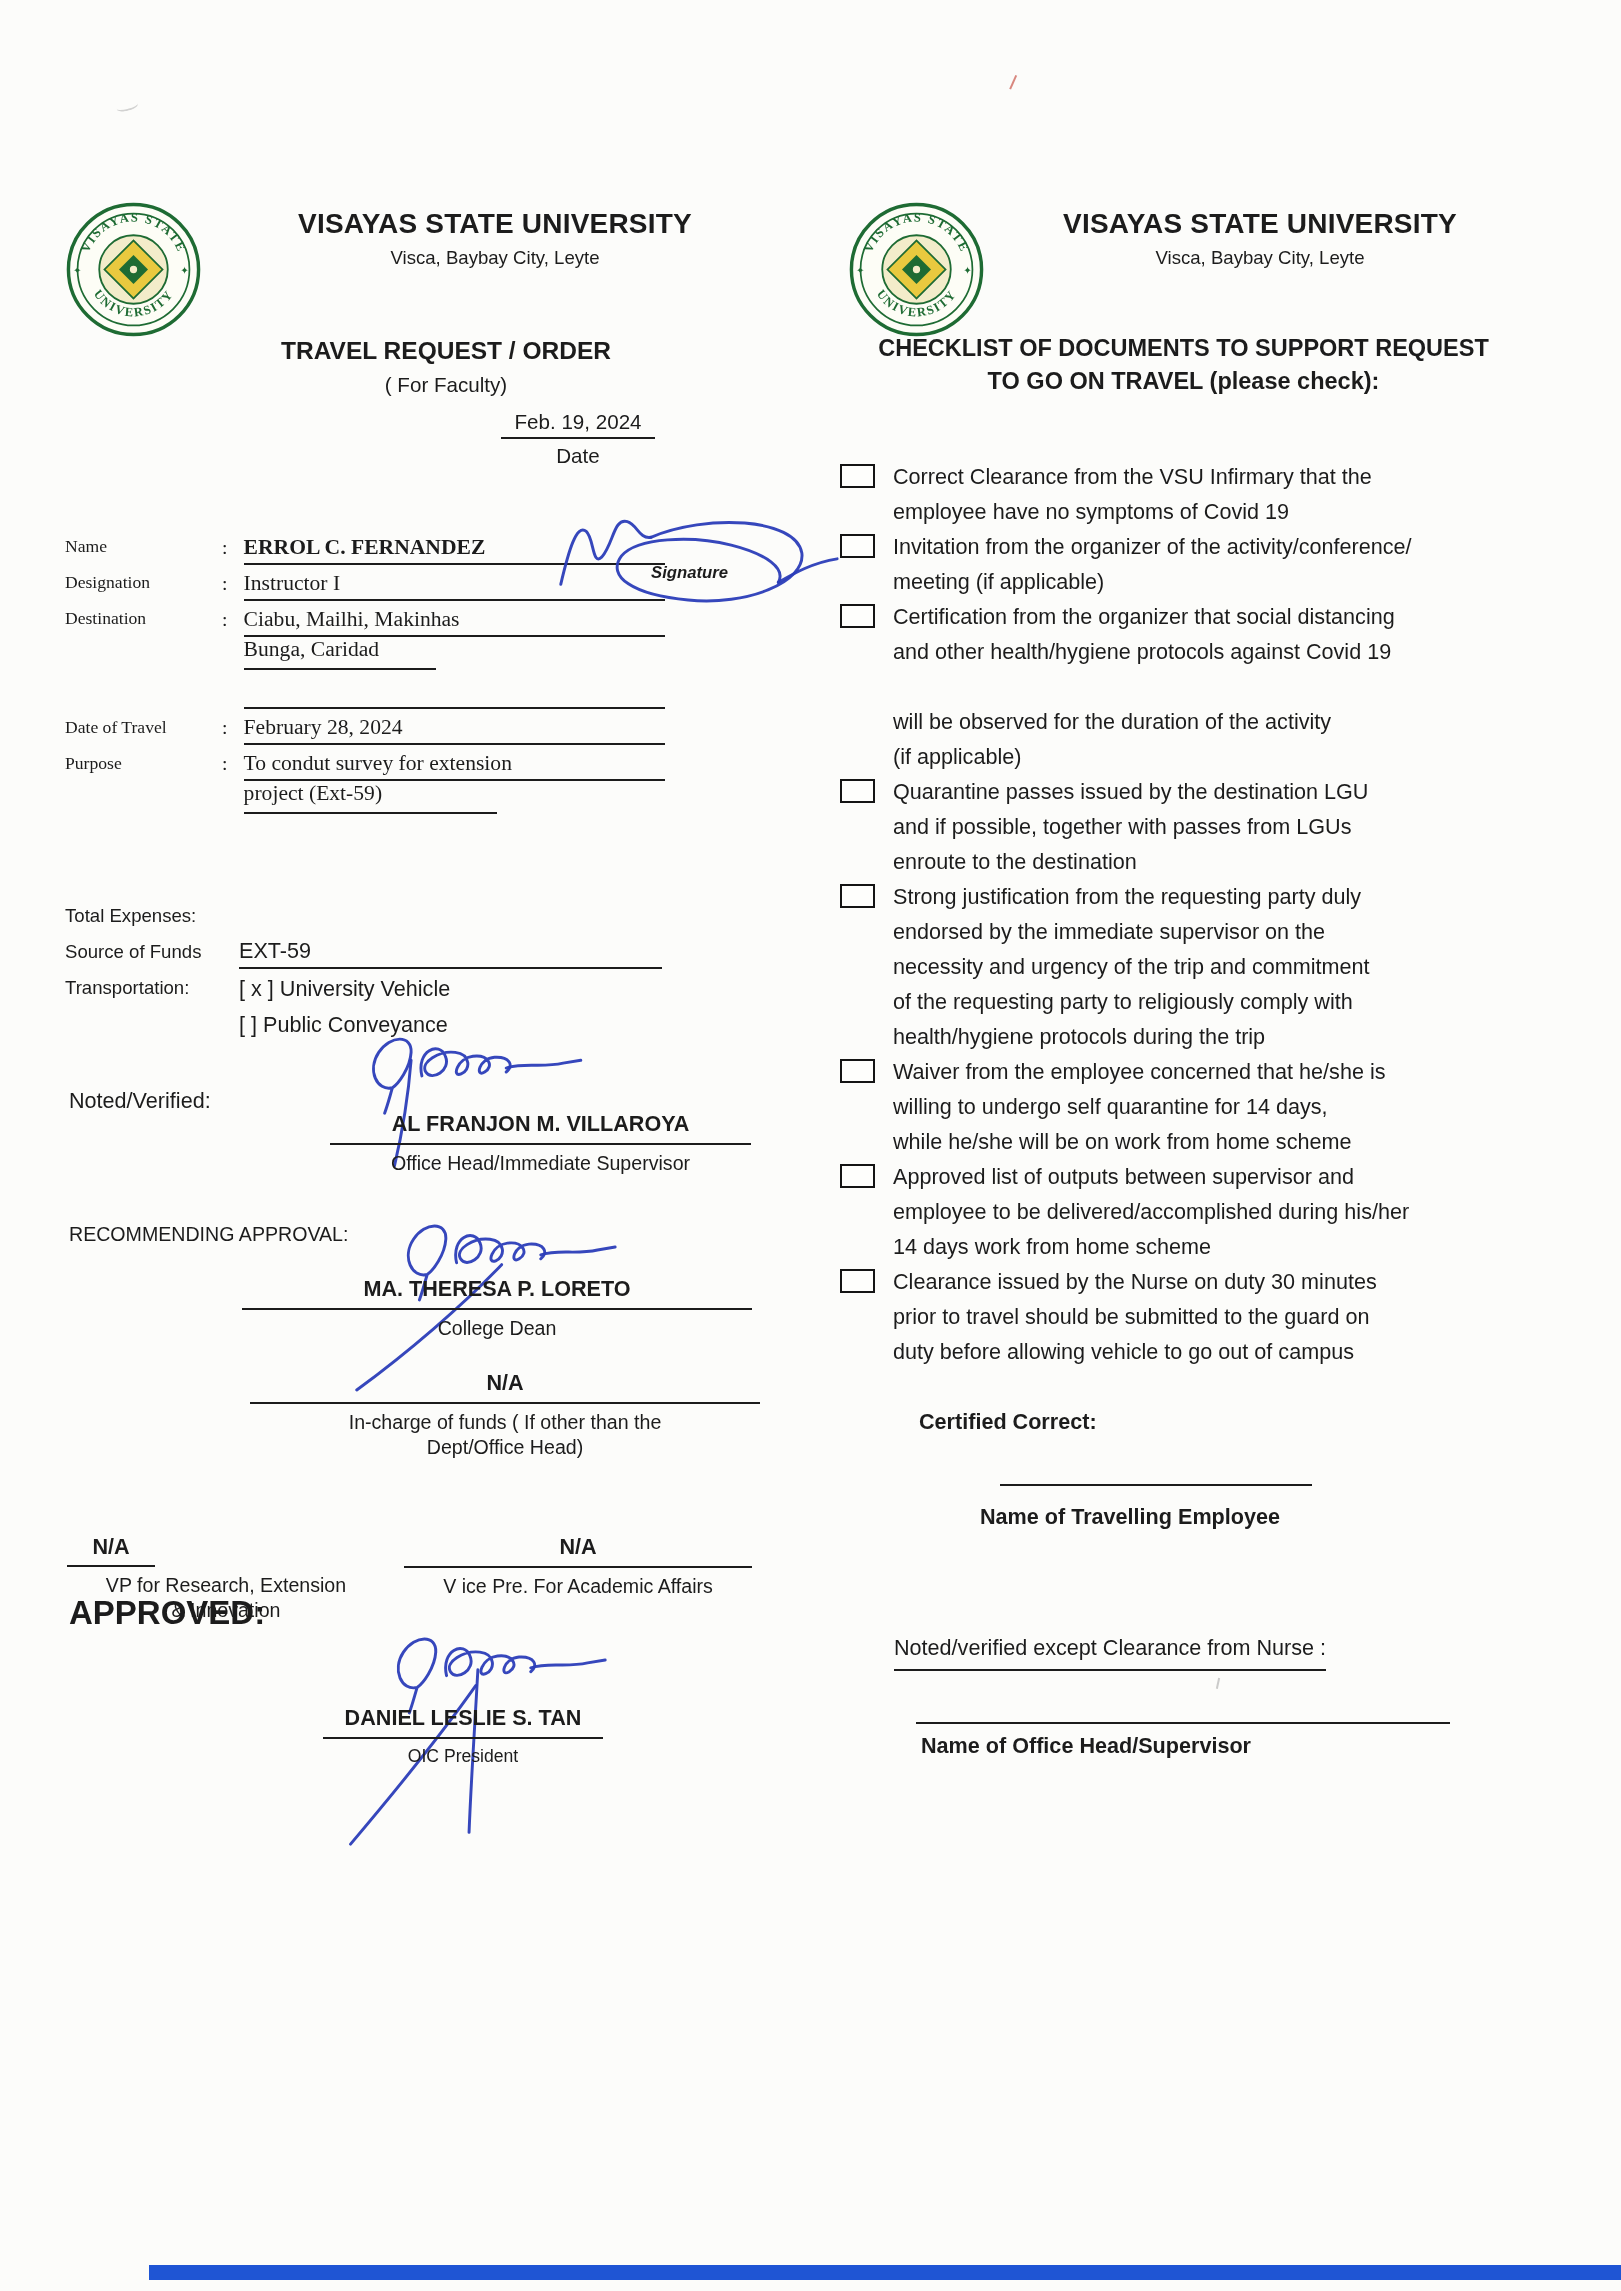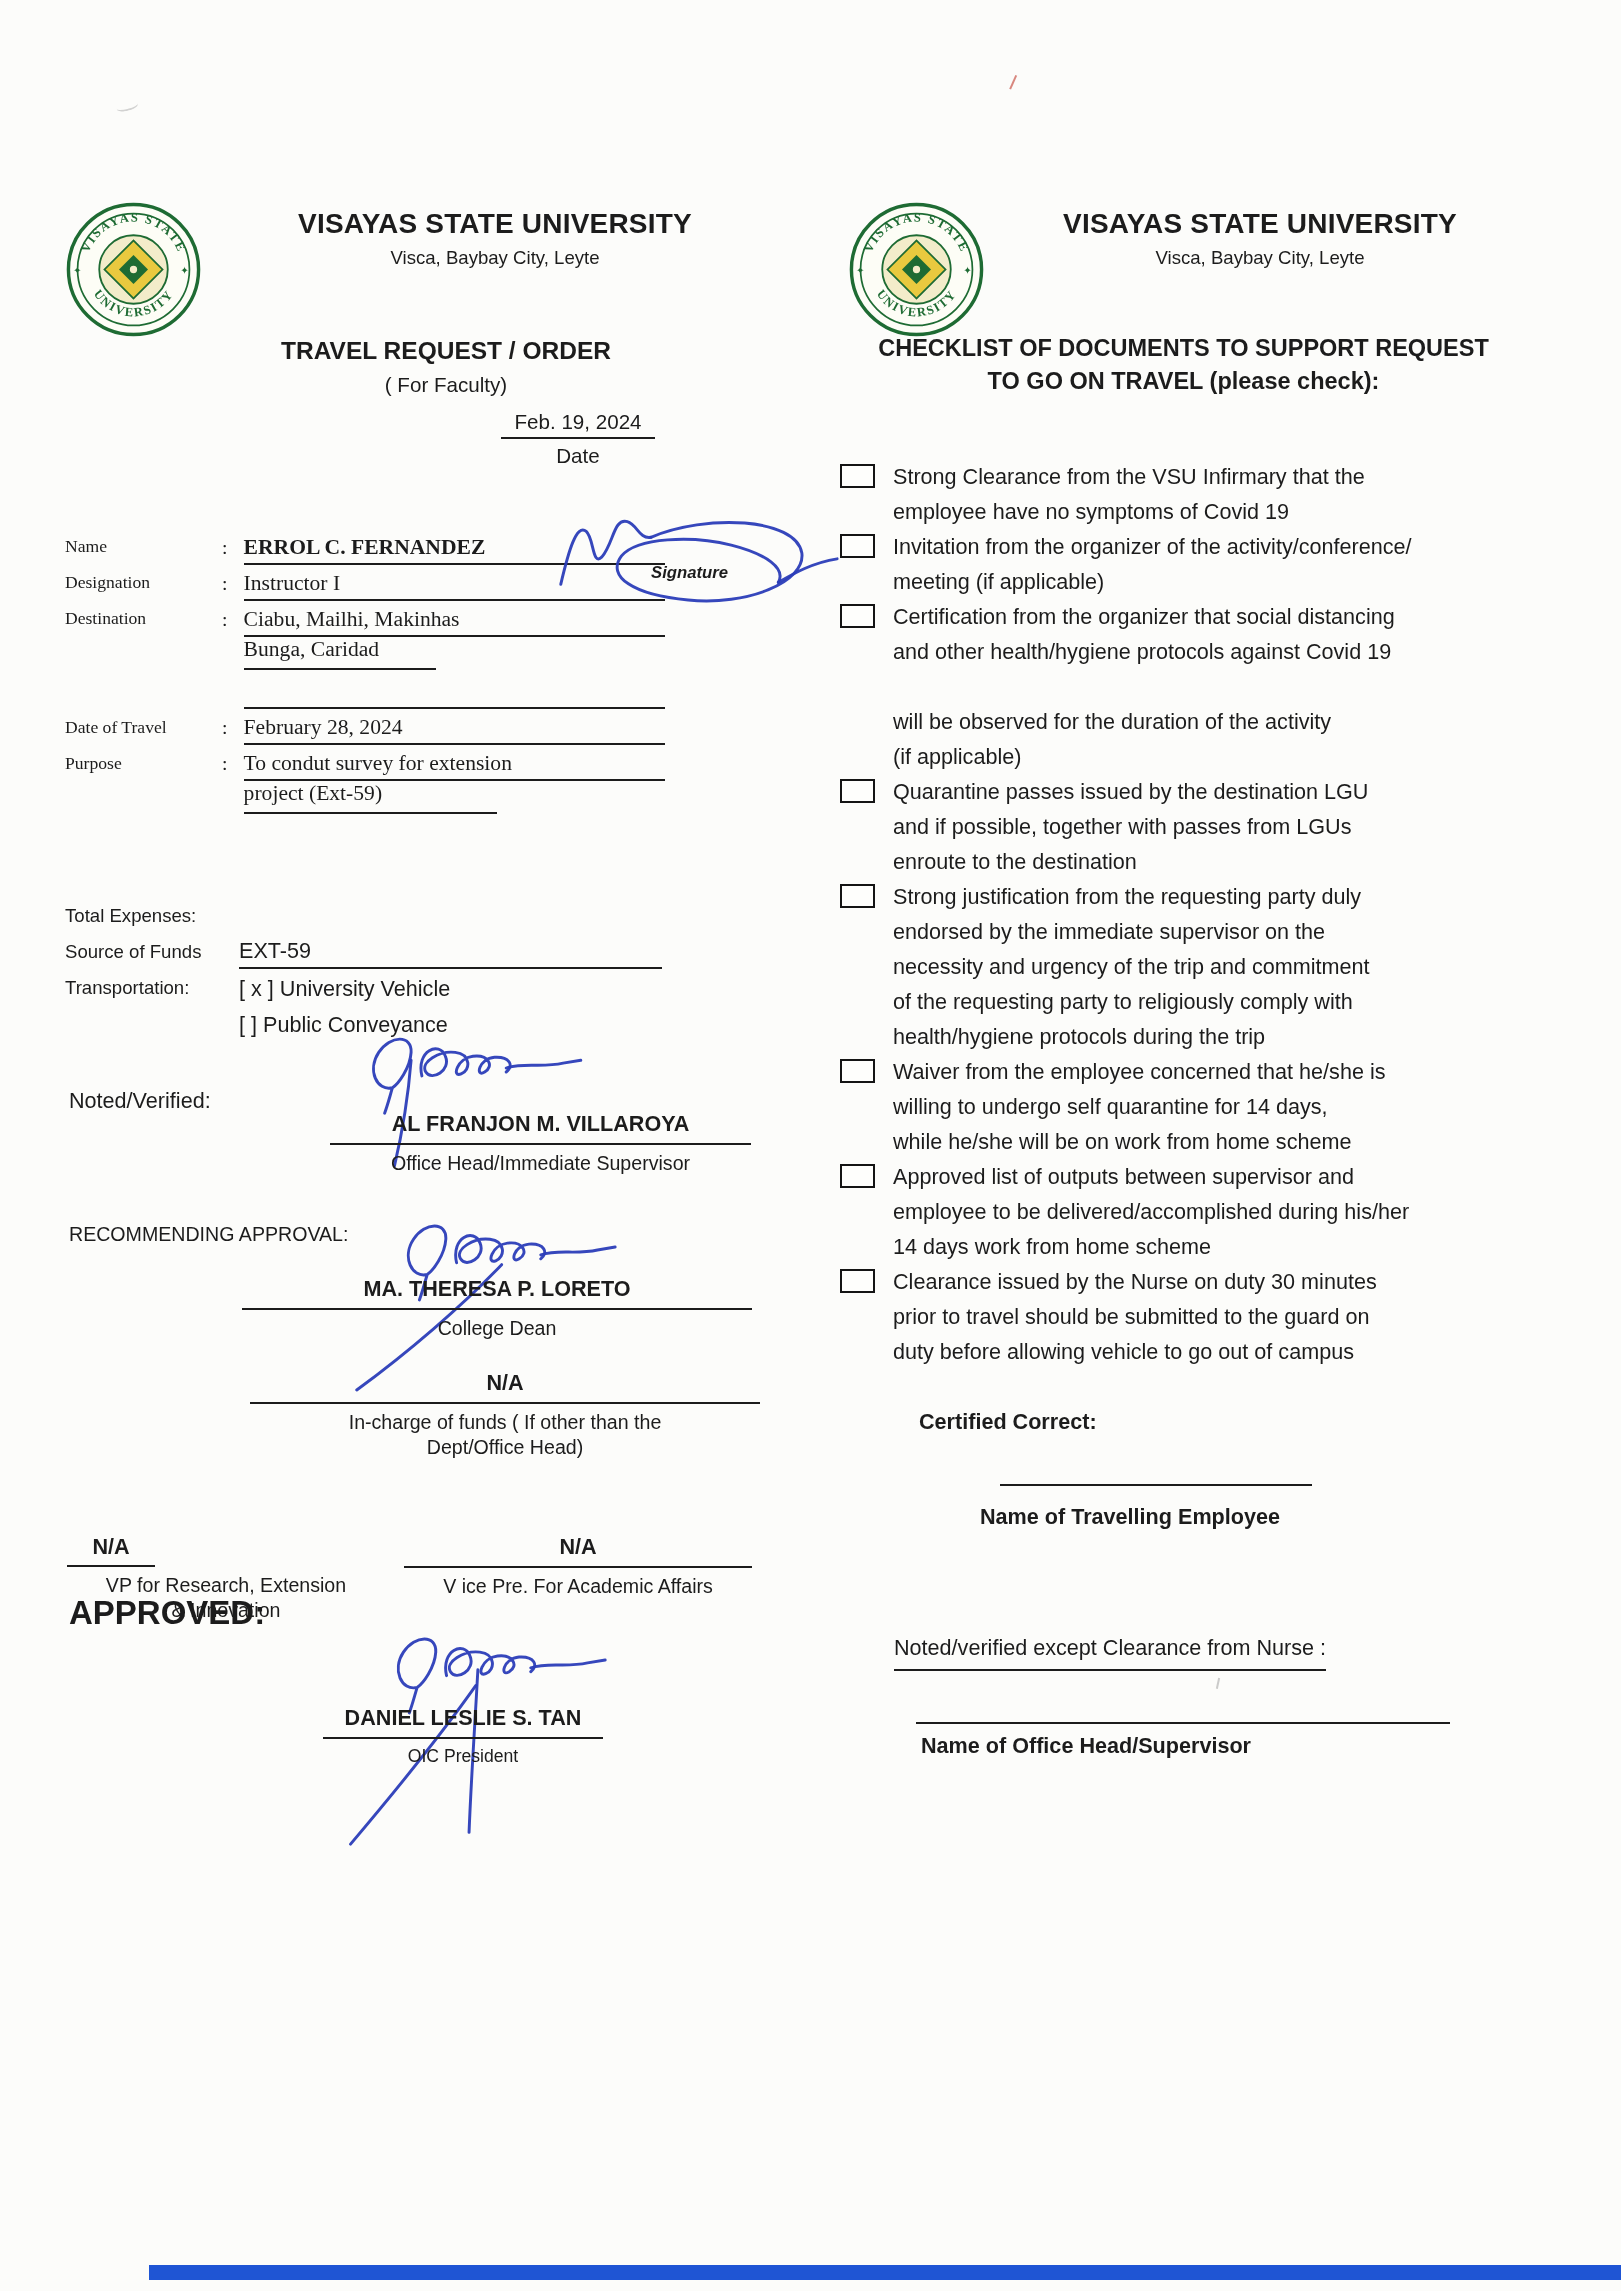--- a/index.html
+++ b/index.html
@@ -235,21 +235,21 @@
     <div class="uni-addr">Visca, Baybay City, Leyte</div>
   </div>
   <div class="abs ctr" style="left:833px;top:335px;width:701px">
     <div class="b" style="font-size:23.5px">CHECKLIST OF DOCUMENTS TO SUPPORT REQUEST</div>
     <div class="b" style="font-size:23.5px;margin-top:5.9px">TO GO ON TRAVEL (please check):</div>
   </div>
 
   <div id="checklist" class="abs" style="left:838px;top:459px;width:686px">
       <div class="check-item">
         <span class="box"></span>
-        <div>Strong Clearance from the VSU Infirmary that the</div>
+        <div>Correct Clearance from the VSU Infirmary that the</div>
         <div>employee have no symptoms of Covid 19</div>
       </div>
       <div class="check-item">
         <span class="box"></span>
         <div>Invitation from the organizer of the activity/conference/</div>
         <div>meeting (if applicable)</div>
       </div>
       <div class="check-item">
         <span class="box"></span>
         <div>Certification from the organizer that social distancing</div>

